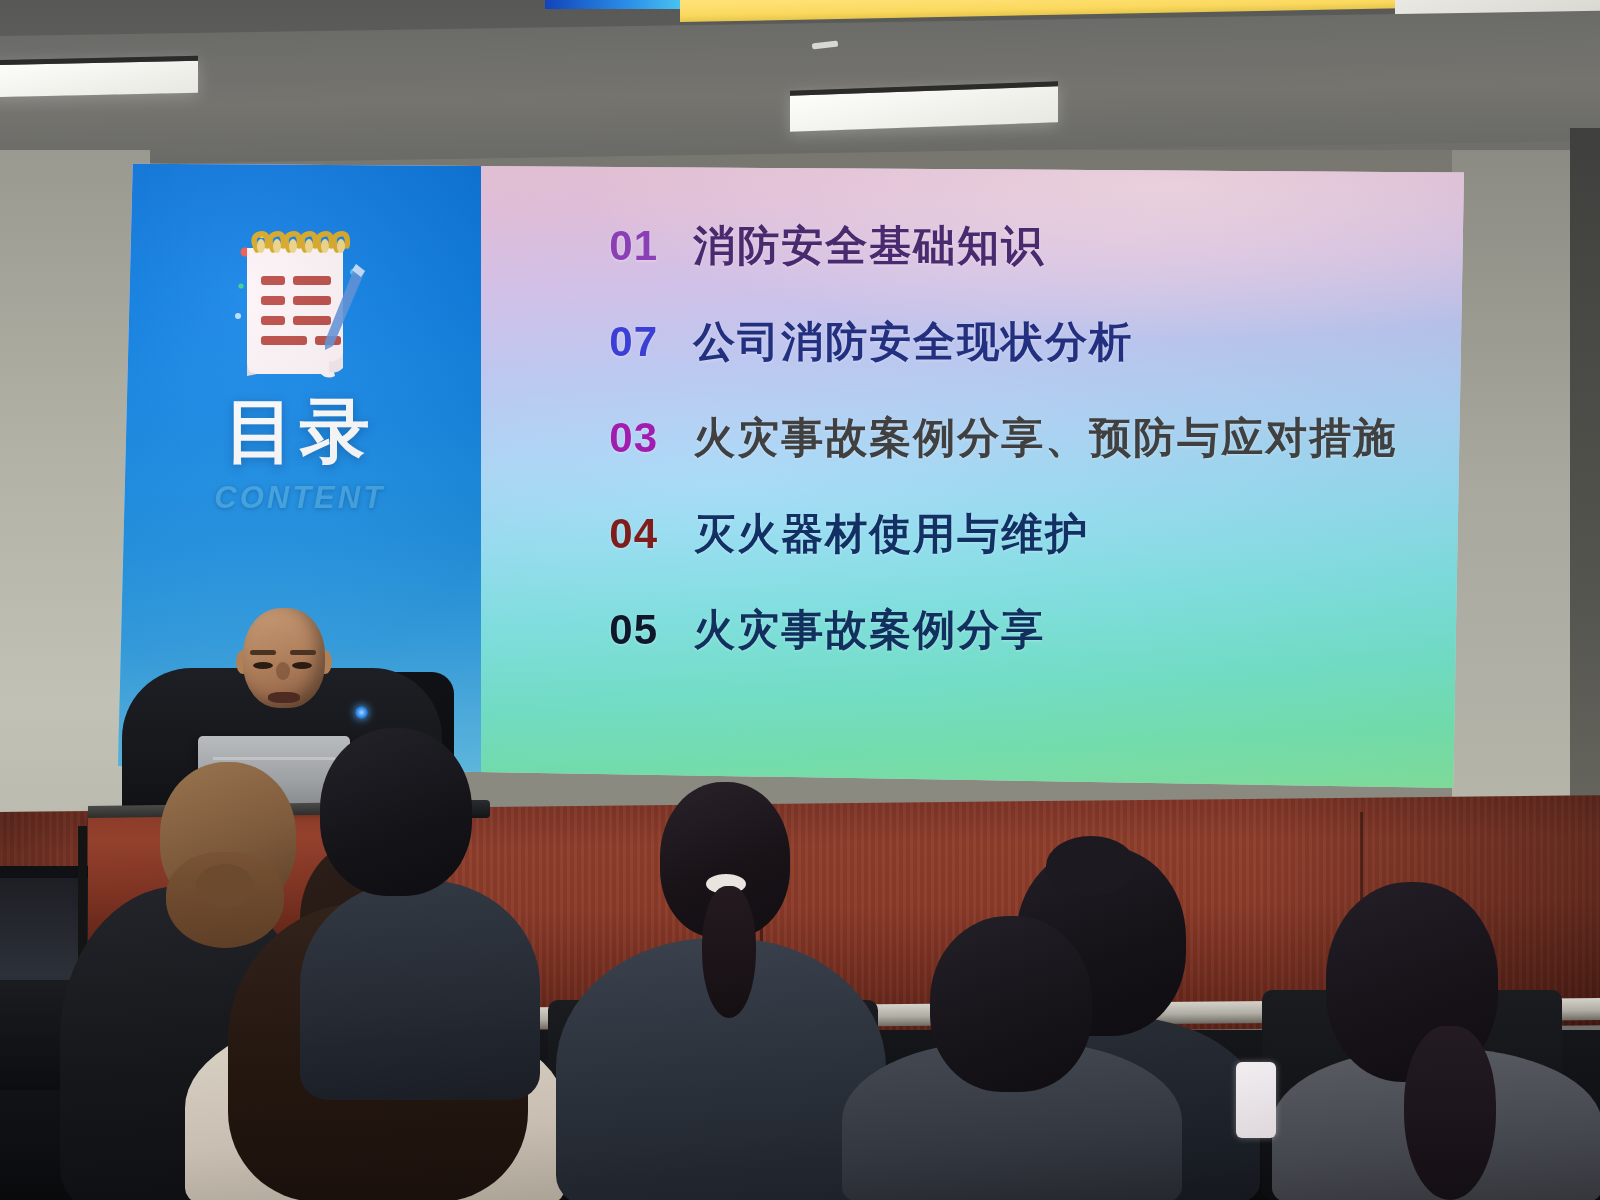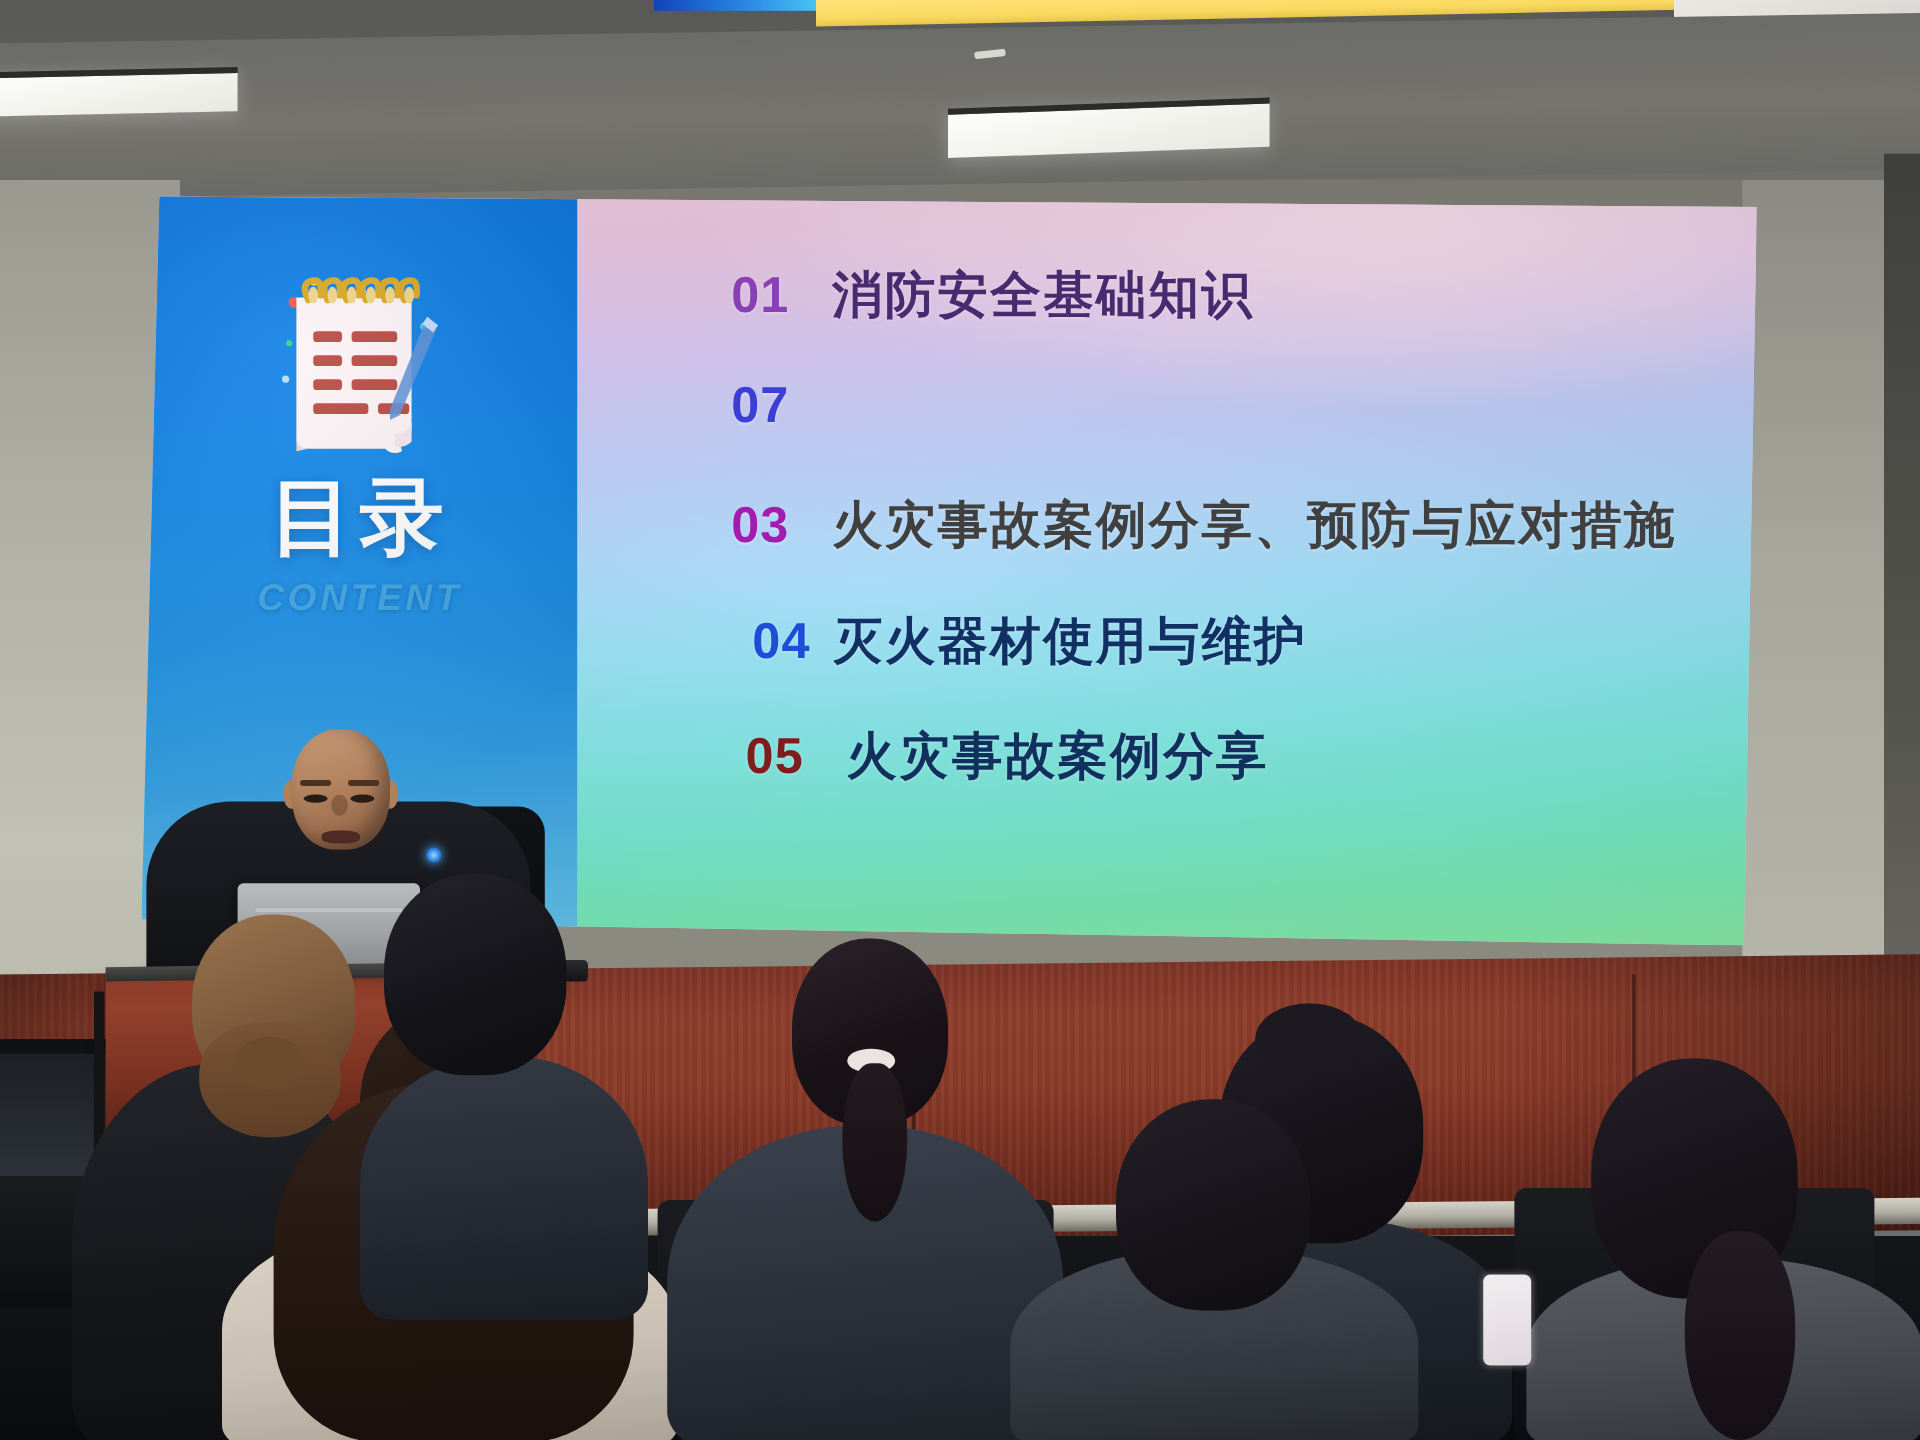--- a/index.html
+++ b/index.html
@@ -384,31 +384,32 @@
         <div class="content-sub">CONTENT</div>
       </div>
 
       <div class="agenda" id="agenda-list">
           <div class="agenda-row">
             <span class="ag-num" style="color: rgb(139, 63, 181);">01</span>
             <span class="ag-text" style="color: rgb(74, 42, 110);">消防安全基础知识</span>
           </div>
           <div class="agenda-row">
             <span class="ag-num" style="color: rgb(59, 63, 214);">07</span>
+            <span class="ag-text" style="color: rgb(35, 48, 127);">公司消防安全现状分析</span>
           </div>
           <div class="agenda-row">
             <span class="ag-num" style="color: #a21caf;">03</span>
             <span class="ag-text" style="color: #404040;">火灾事故案例分享、预防与应对措施</span>
           </div>
           <div class="agenda-row">
-            <span class="ag-num" style="color: #1d4ed8; text-align: center;">04</span>
+            <span class="ag-num" style="color: #7f1d1d;">04</span>
             <span class="ag-text" style="color: rgb(18, 48, 99); font-family: Liberation Serif, serif;">灭火器材使用与维护</span>
           </div>
           <div class="agenda-row">
-            <span class="ag-num" style="color: #7f1d1d; margin-left: 12px;">05</span>
+            <span class="ag-num" style="color: #0f172a;">05</span>
             <span class="ag-text" style="color: rgb(17, 48, 94);">火灾事故案例分享</span>
           </div>
         </div>
 
     </div>
   </div>
 
   <div class="wood-wall"></div>
   <div class="wood-seam" style="left:760px;"></div>
   <div class="wood-seam" style="left:1360px;"></div>

